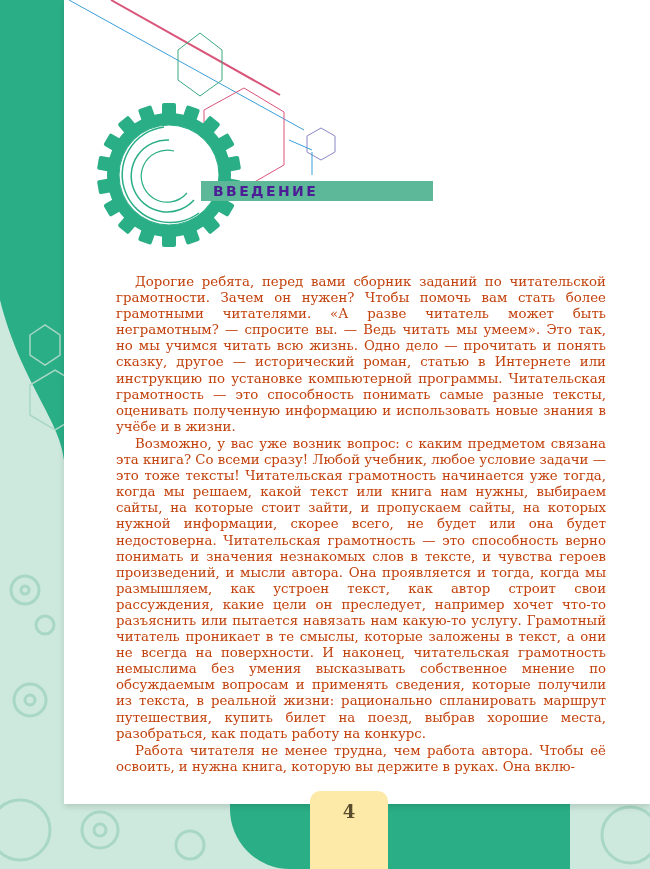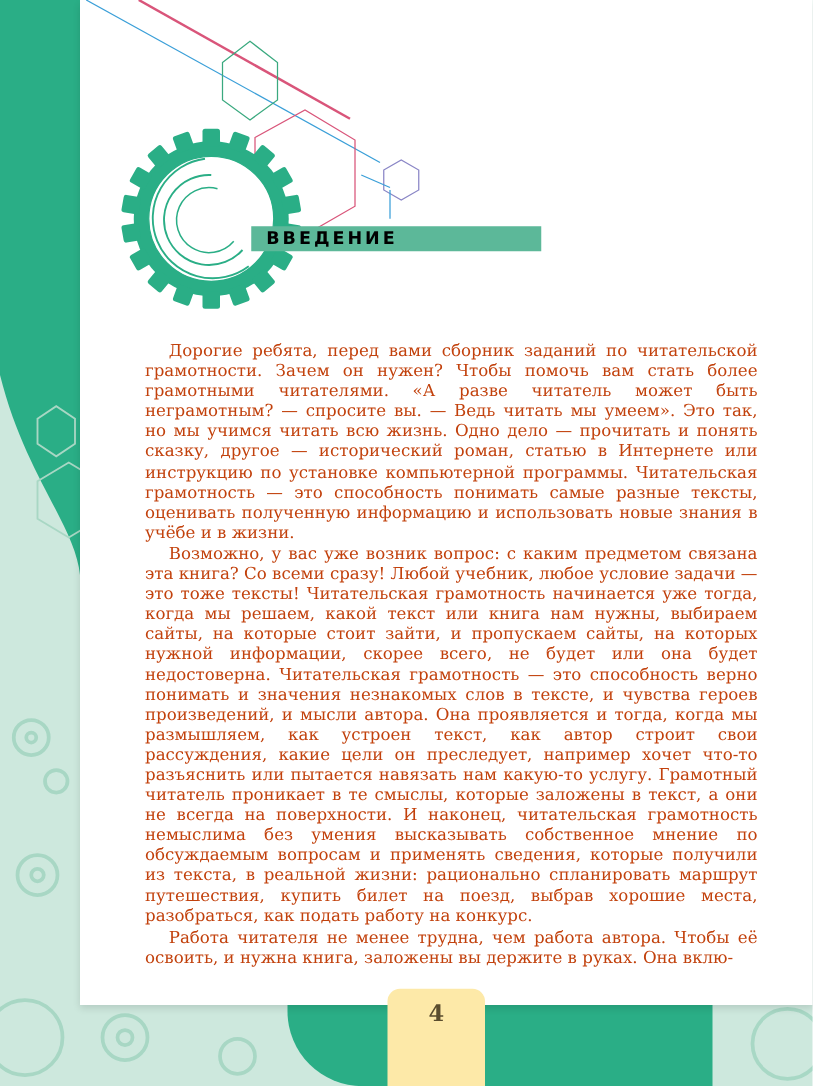--- a/index.html
+++ b/index.html
@@ -2,21 +2,21 @@
 <html><head>
 <meta charset="utf-8">
 <style>
   html, body { margin:0; padding:0; }
   body { width:650px; height:869px; position:relative; overflow:hidden; background:#cde8dd; font-family:"DejaVu Serif", serif; }
   .left-band { position:absolute; left:0; top:0; width:64px; height:869px; background:#2aae86; }
   .left-curve { position:absolute; left:0; top:0; width:100%; height:100%; }
   .page { position:absolute; left:64px; top:0; width:586px; height:804px; background:#ffffff; box-shadow:0 3px 6px rgba(0,0,0,0.12); }
   .deco { position:absolute; left:0; top:0; }
   .title-bar { position:absolute; left:137px; top:181px; width:232px; height:20px; background:#5cb899; }
-  .title-text { position:absolute; left:12px; top:0; line-height:20px; color:#000000; font-family:"DejaVu Sans", sans-serif; font-weight:bold; font-size:14px; letter-spacing:2.4px; }
+  .title-text { position:absolute; left:12px; top:0; line-height:20px; color:#4c1d95; font-family:"DejaVu Sans", sans-serif; font-weight:bold; font-size:14px; letter-spacing:2.4px; }
   .body-text { position:absolute; left:52px; top:274px; width:490px; font-size:13.3px; line-height:16.1px; color:#c2410c; text-align:justify; }
   .body-text p { margin:0 0 1px 0; text-indent:19px; hyphens:manual; }
   .footer-green { position:absolute; left:230px; top:804px; width:340px; height:65px; background:#2aae86; border-radius:0 0 0 60px; }
   .page-tab { position:absolute; left:310px; top:791px; width:78px; height:78px; background:#fde9a8; border-radius:10px 10px 0 0; }
   .page-number { position:absolute; left:0; top:10px; width:100%; text-align:center; font-weight:bold; font-size:18px; color:#5a4d2e; }
 </style>
 </head>
 <body>
 
 <div class="left-band"></div>
@@ -88,19 +88,19 @@
     </g>
   </svg>
 
   <div class="title-bar">
     <span class="title-text">ВВЕДЕНИЕ</span>
   </div>
 
   <div class="body-text">
     <p>Дорогие ребята, перед вами сборник заданий по читательской грамотности. Зачем он нужен? Чтобы помочь вам стать более грамотными читателями. «А разве читатель может быть неграмотным? — спросите вы. — Ведь читать мы умеем». Это так, но мы учимся читать всю жизнь. Одно дело — прочитать и понять сказку, другое — исторический роман, статью в Интернете или инструкцию по установке компьютерной программы. Читательская грамотность — это способность понимать самые разные тексты, оценивать полученную информацию и использовать новые знания в учёбе и в жизни.</p>
     <p>Возможно, у вас уже возник вопрос: с каким предметом связана эта книга? Со всеми сразу! Любой учебник, любое условие задачи — это тоже тексты! Читательская грамотность начинается уже тогда, когда мы решаем, какой текст или книга нам нужны, выбираем сайты, на которые стоит зайти, и пропускаем сайты, на которых нужной информации, скорее всего, не будет или она будет недостоверна. Читательская грамотность — это способность верно понимать и значения незнакомых слов в тексте, и чувства героев произведений, и мысли автора. Она проявляется и тогда, когда мы размышляем, как устроен текст, как автор строит свои рассуждения, какие цели он преследует, например хочет что-то разъяснить или пытается навязать нам какую-то услугу. Грамотный читатель проникает в те смыслы, которые заложены в текст, а они не всегда на поверхности. И наконец, читательская грамотность немыслима без умения высказывать собственное мнение по обсуждаемым вопросам и применять сведения, которые получили из текста, в реальной жизни: рационально спланировать маршрут путешествия, купить билет на поезд, выбрав хорошие места, разобраться, как подать работу на конкурс.</p>
-    <p>Работа читателя не менее трудна, чем работа автора. Чтобы её освоить, и нужна книга, заложены вы держите в руках. Она вклю-</p>
+    <p>Работа читателя не менее трудна, чем работа автора. Чтобы её освоить, и нужна книга, которую вы держите в руках. Она вклю-</p>
   </div>
 </div>
 
 <div class="page-tab">
   <div class="page-number">4</div>
 </div>
 
 </body></html>

